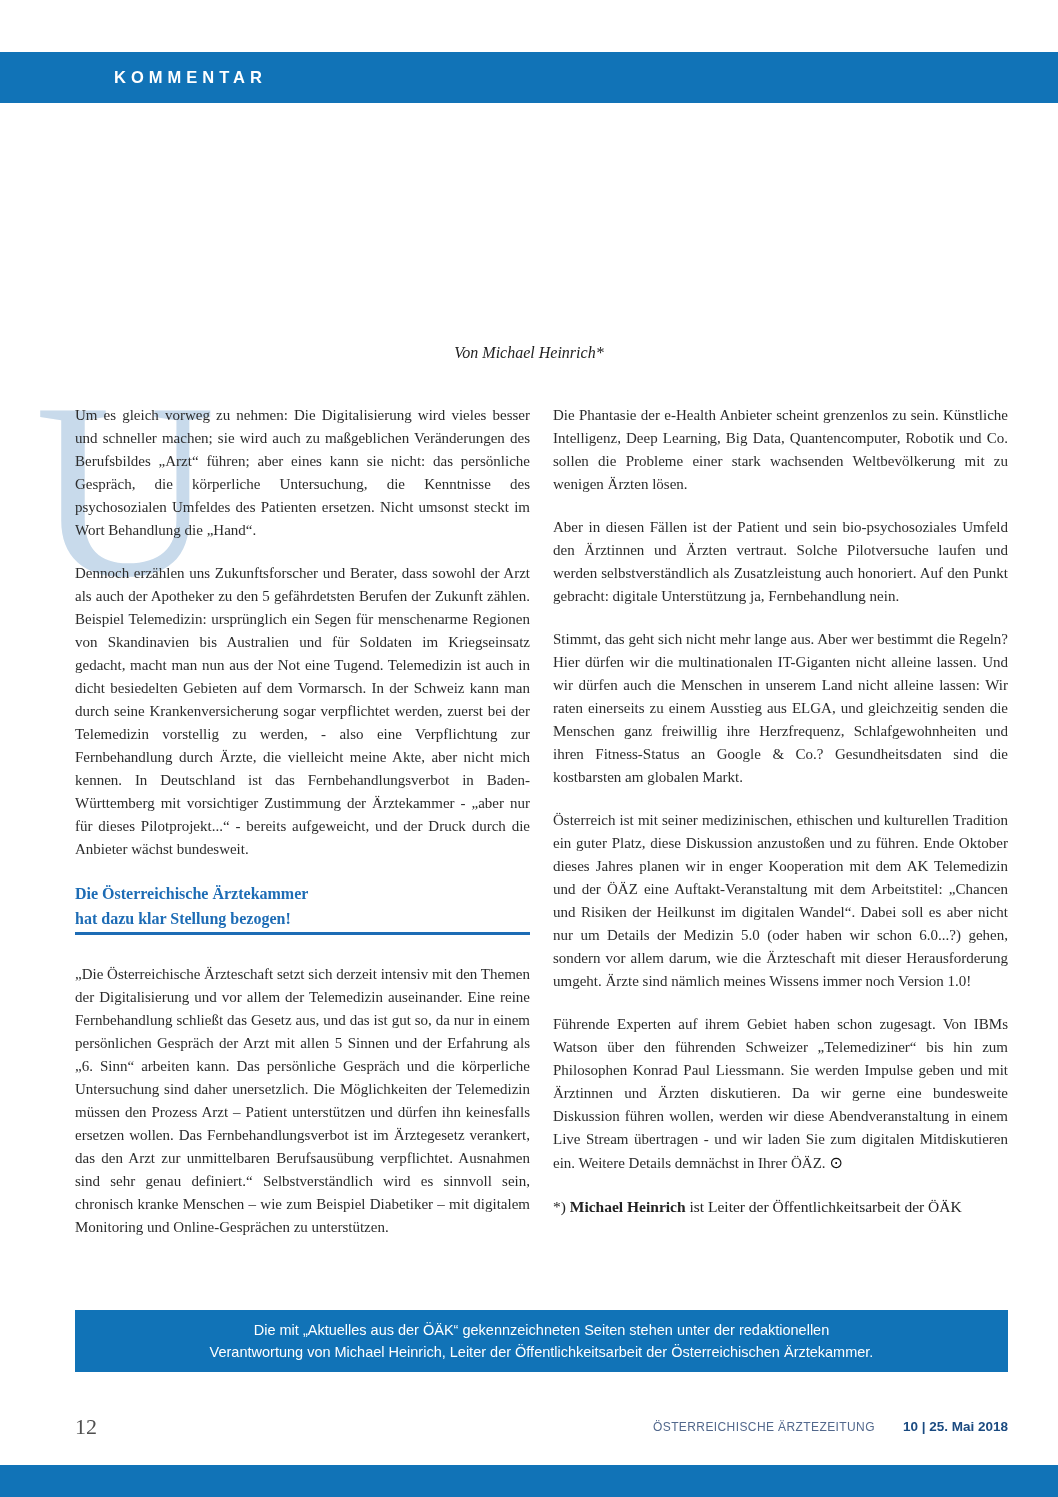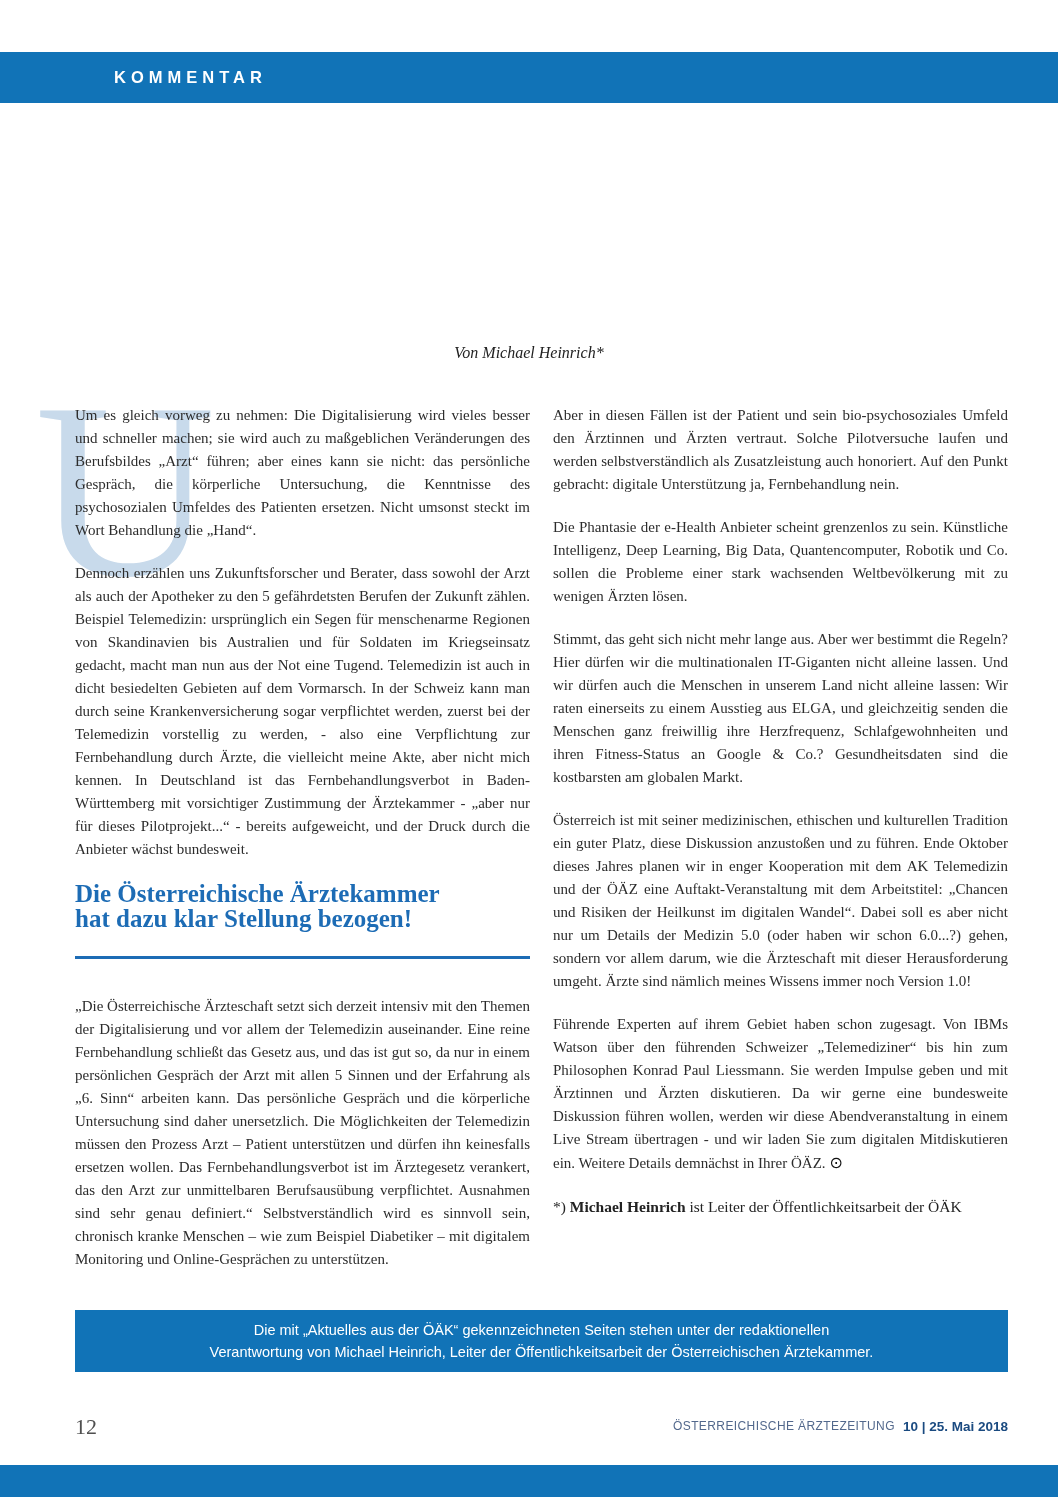--- a/index.html
+++ b/index.html
@@ -40,42 +40,42 @@
   }
   .col p{margin:4px 0 20px 0;position:relative;z-index:1;}
   .leftcol{position:relative;}
   .dropcap{
     position:absolute;left:-40px;top:-34px;z-index:0;
     font-size:250px;line-height:250px;color:var(--dropcap-blue);
     font-family:"Liberation Serif", serif;
   }
   .subhead{
     position:relative;z-index:1;
-    color:var(--heading-blue);font-weight:bold;font-size:25px;line-height:25px;
-    border-bottom:3px solid var(--heading-blue);padding-bottom:25px;
-    margin:2px 0 36px 0;text-align:left;
+    color:var(--heading-blue);font-weight:bold;font-size:16px;line-height:25px;
+    border-bottom:3px solid var(--heading-blue);padding-bottom:1px;
+    margin:2px 0 28px 0;text-align:left;
   }
   .endmark{font-size:16px;color:#111;margin-left:4px;}
   .footnote{
     margin-top:4px;font-size:15.5px;color:#222;text-align:left;
   }
   .footnote .fn-name{font-weight:bold;}
   .notice{
     position:absolute;top:1310px;left:75px;width:933px;height:62px;
     background:var(--accent);color:#ffffff;
     font-family:"Liberation Sans", sans-serif;font-size:14.5px;line-height:22px;
     display:flex;flex-direction:column;justify-content:center;text-align:center;
   }
   .footer-page{
     position:absolute;top:1414px;left:75px;
     font-size:22px;color:#4f4f4f;font-family:"Liberation Serif", serif;
   }
   .footer-right{
     position:absolute;top:1419px;right:50px;
-    display:flex;align-items:flex-start;gap:8px;
+    display:flex;align-items:center;gap:28px;
     font-family:"Liberation Sans", sans-serif;
   }
   .journal-name{font-size:12px;letter-spacing:0.4px;color:var(--journal-blue);}
   .journal-issue{font-size:13.5px;font-weight:bold;color:var(--footer-navy);}
   .bottombar{
     position:absolute;bottom:0;left:0;width:1058px;height:32px;background:var(--accent);
   }
 </style>
 </head>
 <body>
@@ -95,22 +95,22 @@
     <span class="dropcap">U</span>
     <p>Um es gleich vorweg zu nehmen: Die Digitalisierung wird vieles besser und schneller machen; sie wird auch zu maßgeblichen Veränderungen des Berufsbildes „Arzt“ führen; aber eines kann sie nicht: das persönliche Gespräch, die körperliche Untersuchung, die Kenntnisse des psychosozialen Umfeldes des Patienten ersetzen. Nicht umsonst steckt im Wort Behandlung die „Hand“.</p>
     <p>Dennoch erzählen uns Zukunftsforscher und Berater, dass sowohl der Arzt als auch der Apotheker zu den 5 gefährdetsten Berufen der Zukunft zählen. Beispiel Telemedizin: ursprünglich ein Segen für menschenarme Regionen von Skandinavien bis Australien und für Soldaten im Kriegseinsatz gedacht, macht man nun aus der Not eine Tugend. Telemedizin ist auch in dicht besiedelten Gebieten auf dem Vormarsch. In der Schweiz kann man durch seine Krankenversicherung sogar verpflichtet werden, zuerst bei der Telemedizin vorstellig zu werden, - also eine Verpflichtung zur Fernbehandlung durch Ärzte, die vielleicht meine Akte, aber nicht mich kennen. In Deutschland ist das Fernbehandlungsverbot in Baden-Württemberg mit vorsichtiger Zustimmung der Ärztekammer - „aber nur für dieses Pilotprojekt...“ - bereits aufgeweicht, und der Druck durch die Anbieter wächst bundesweit.</p>
     <h2 class="subhead">
       <span>Die Österreichische Ärztekammer</span><br>
       <span>hat dazu klar Stellung bezogen!</span>
     </h2>
     <p>„Die Österreichische Ärzteschaft setzt sich derzeit intensiv mit den Themen der Digitalisierung und vor allem der Telemedizin auseinander. Eine reine Fernbehandlung schließt das Gesetz aus, und das ist gut so, da nur in einem persönlichen Gespräch der Arzt mit allen 5 Sinnen und der Erfahrung als „6. Sinn“ arbeiten kann. Das persönliche Gespräch und die körperliche Untersuchung sind daher unersetzlich. Die Möglichkeiten der Telemedizin müssen den Prozess Arzt – Patient unterstützen und dürfen ihn keinesfalls ersetzen wollen. Das Fernbehandlungsverbot ist im Ärztegesetz verankert, das den Arzt zur unmittelbaren Berufsausübung verpflichtet. Ausnahmen sind sehr genau definiert.“ Selbstverständlich wird es sinnvoll sein, chronisch kranke Menschen – wie zum Beispiel Diabetiker – mit digitalem Monitoring und Online-Gesprächen zu unterstützen.</p>
   </div>
   <div class="col rightcol">
+    <p>Die Phantasie der e-Health Anbieter scheint grenzenlos zu sein. Künstliche Intelligenz, Deep Learning, Big Data, Quantencomputer, Robotik und Co. sollen die Probleme einer stark wachsenden Weltbevölkerung mit zu wenigen Ärzten lösen.</p>
     <p>Aber in diesen Fällen ist der Patient und sein bio-psychosoziales Umfeld den Ärztinnen und Ärzten vertraut. Solche Pilotversuche laufen und werden selbstverständlich als Zusatzleistung auch honoriert. Auf den Punkt gebracht: digitale Unterstützung ja, Fernbehandlung nein.</p>
-    <p>Die Phantasie der e-Health Anbieter scheint grenzenlos zu sein. Künstliche Intelligenz, Deep Learning, Big Data, Quantencomputer, Robotik und Co. sollen die Probleme einer stark wachsenden Weltbevölkerung mit zu wenigen Ärzten lösen.</p>
     <p>Stimmt, das geht sich nicht mehr lange aus. Aber wer bestimmt die Regeln? Hier dürfen wir die multinationalen IT-Giganten nicht alleine lassen. Und wir dürfen auch die Menschen in unserem Land nicht alleine lassen: Wir raten einerseits zu einem Ausstieg aus ELGA, und gleichzeitig senden die Menschen ganz freiwillig ihre Herzfrequenz, Schlafgewohnheiten und ihren Fitness-Status an Google &amp; Co.? Gesundheitsdaten sind die kostbarsten am globalen Markt.</p>
     <p>Österreich ist mit seiner medizinischen, ethischen und kulturellen Tradition ein guter Platz, diese Diskussion anzustoßen und zu führen. Ende Oktober dieses Jahres planen wir in enger Kooperation mit dem AK Telemedizin und der ÖÄZ eine Auftakt-Veranstaltung mit dem Arbeitstitel: „Chancen und Risiken der Heilkunst im digitalen Wandel“. Dabei soll es aber nicht nur um Details der Medizin 5.0 (oder haben wir schon 6.0...?) gehen, sondern vor allem darum, wie die Ärzteschaft mit dieser Herausforderung umgeht. Ärzte sind nämlich meines Wissens immer noch Version 1.0!</p>
     <p><span>Führende Experten auf ihrem Gebiet haben schon zugesagt. Von IBMs Watson über den führenden Schweizer „Telemediziner“ bis hin zum Philosophen Konrad Paul Liessmann. Sie werden Impulse geben und mit Ärztinnen und Ärzten diskutieren. Da wir gerne eine bundesweite Diskussion führen wollen, werden wir diese Abendveranstaltung in einem Live Stream übertragen - und wir laden Sie zum digitalen Mitdiskutieren ein. Weitere Details demnächst in Ihrer ÖÄZ.</span><span class="endmark">⊙</span></p>
     <p class="footnote"><span>*) </span><span class="fn-name">Michael Heinrich</span><span> ist Leiter der Öffentlichkeitsarbeit der ÖÄK</span></p>
   </div>
 </div>
 
 <div class="notice">
   <div>Die mit „Aktuelles aus der ÖÄK“ gekennzeichneten Seiten stehen unter der redaktionellen</div>
   <div>Verantwortung von Michael Heinrich, Leiter der Öffentlichkeitsarbeit der Österreichischen Ärztekammer.</div>

